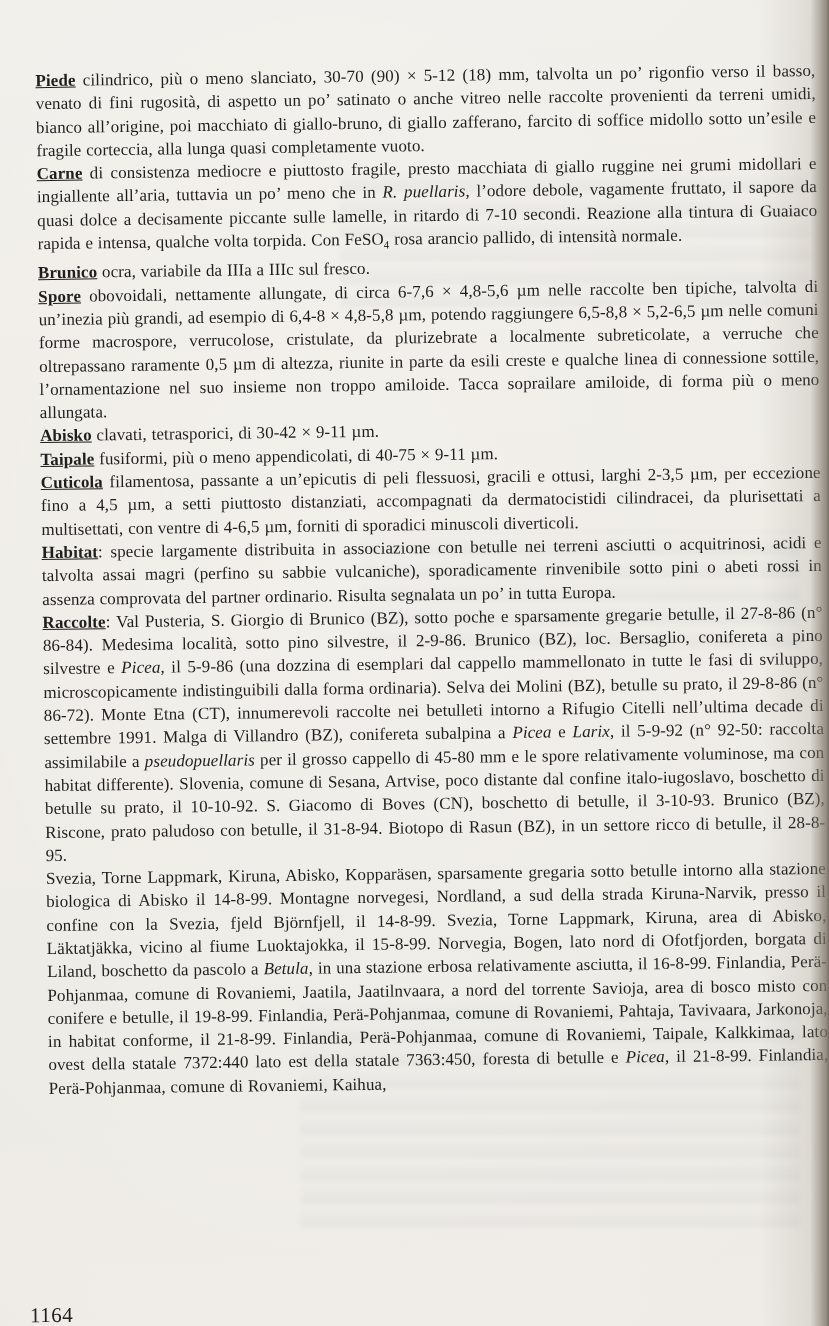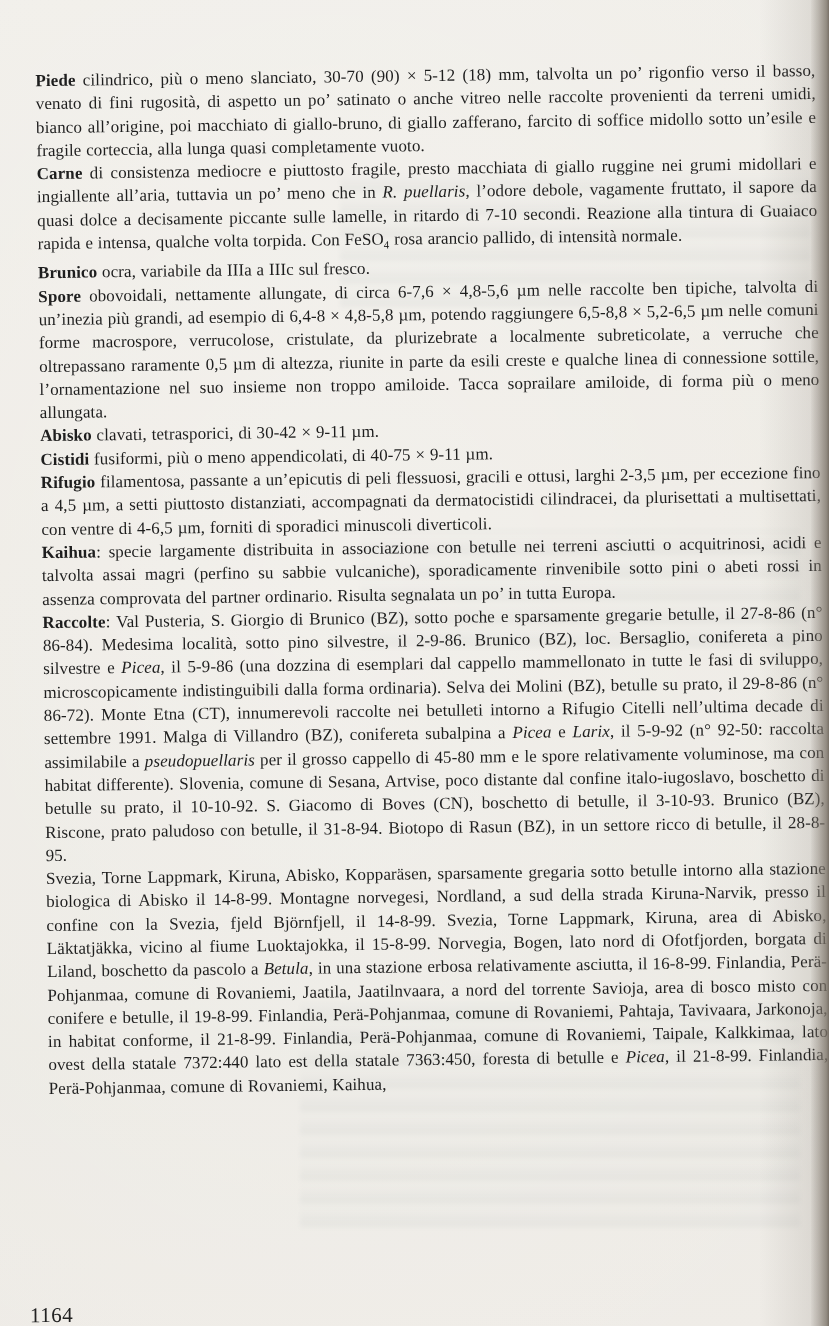--- a/index.html
+++ b/index.html
@@ -64,21 +64,21 @@
   .para {
     margin: 0;
     font-size: 17px;
     line-height: 23.3px;
     text-align: justify;
     letter-spacing: 0.1px;
     word-spacing: 0.4px;
     hyphens: auto;
     -webkit-hyphens: auto;
   }
-  .para .b   { font-weight: bold; }
+  .para .b   { font-weight: bold; text-decoration: underline; }
   .para .i   { font-style: italic; }
   .para .sub { font-size: 11px; vertical-align: -4px; }
   .page-number {
     position: absolute;
     left: 30px;
     top: 1280px;
     font-size: 21px;
     letter-spacing: 0.5px;
     color: #222;
     transform: rotate(-0.4deg);
@@ -93,23 +93,23 @@
   <div class="ghost ghost-a"></div>
   <div class="ghost ghost-b"></div>
   <div class="ghost ghost-c"></div>
 
   <div class="text-block">
       <p class="para"><span class="b">Piede</span><span> cilindrico, più o meno slanciato, 30-70 (90) × 5-12 (18) mm, talvolta un po’ rigonfio verso il basso, venato di fini rugosità, di aspetto un po’ satinato o anche vitreo nelle raccolte provenienti da terreni umidi, bianco all’origine, poi macchiato di giallo-bruno, di giallo zafferano, farcito di soffice midollo sotto un’esile e fragile corteccia, alla lunga quasi completamente vuoto.</span></p>
       <p class="para"><span class="b">Carne</span><span> di consistenza mediocre e piuttosto fragile, presto macchiata di giallo ruggine nei grumi midollari e ingiallente all’aria, tuttavia un po’ meno che in </span><span class="i">R. puellaris</span><span>, l’odore debole, vagamente fruttato, il sapore da quasi dolce a decisamente piccante sulle lamelle, in ritardo di 7-10 secondi. Reazione alla tintura di Guaiaco rapida e intensa, qualche volta torpida. Con FeSO</span><span class="sub">4</span><span> rosa arancio pallido, di intensità normale.</span></p>
       <p class="para"><span class="b">Brunico</span><span> ocra, variabile da IIIa a IIIc sul fresco.</span></p>
       <p class="para"><span class="b">Spore</span><span> obovoidali, nettamente allungate, di circa 6-7,6 × 4,8-5,6 µm nelle raccolte ben tipiche, talvolta di un’inezia più grandi, ad esempio di 6,4-8 × 4,8-5,8 µm, potendo raggiungere 6,5-8,8 × 5,2-6,5 µm nelle comuni forme macrospore, verrucolose, cristulate, da plurizebrate a localmente subreticolate, a verruche che oltrepassano raramente 0,5 µm di altezza, riunite in parte da esili creste e qualche linea di connessione sottile, l’ornamentazione nel suo insieme non troppo amiloide. Tacca soprailare amiloide, di forma più o meno allungata.</span></p>
       <p class="para"><span class="b">Abisko</span><span> clavati, tetrasporici, di 30-42 × 9-11 µm.</span></p>
-      <p class="para"><span class="b">Cistidi</span><span> fusiformi, più o meno appendicolati, di 40-75 × 9-11 µm.</span></p>
-      <p class="para"><span class="b">Rifugio</span><span> filamentosa, passante a un’epicutis di peli flessuosi, gracili e ottusi, larghi 2-3,5 µm, per eccezione fino a 4,5 µm, a setti piuttosto distanziati, accompagnati da dermatocistidi cilindracei, da plurisettati a multisettati, con ventre di 4-6,5 µm, forniti di sporadici minuscoli diverticoli.</span></p>
-      <p class="para"><span class="b">Kaihua</span><span>: specie largamente distribuita in associazione con betulle nei terreni asciutti o acquitrinosi, acidi e talvolta assai magri (perfino su sabbie vulcaniche), sporadicamente rinvenibile sotto pini o abeti rossi in assenza comprovata del partner ordinario. Risulta segnalata un po’ in tutta Europa.</span></p>
+      <p class="para"><span class="b">Taipale</span><span> fusiformi, più o meno appendicolati, di 40-75 × 9-11 µm.</span></p>
+      <p class="para"><span class="b">Cuticola</span><span> filamentosa, passante a un’epicutis di peli flessuosi, gracili e ottusi, larghi 2-3,5 µm, per eccezione fino a 4,5 µm, a setti piuttosto distanziati, accompagnati da dermatocistidi cilindracei, da plurisettati a multisettati, con ventre di 4-6,5 µm, forniti di sporadici minuscoli diverticoli.</span></p>
+      <p class="para"><span class="b">Habitat</span><span>: specie largamente distribuita in associazione con betulle nei terreni asciutti o acquitrinosi, acidi e talvolta assai magri (perfino su sabbie vulcaniche), sporadicamente rinvenibile sotto pini o abeti rossi in assenza comprovata del partner ordinario. Risulta segnalata un po’ in tutta Europa.</span></p>
       <p class="para"><span class="b">Raccolte</span><span>: Val Pusteria, S. Giorgio di Brunico (BZ), sotto poche e sparsamente gregarie betulle, il 27-8-86 (n° 86-84). Medesima località, sotto pino silvestre, il 2-9-86. Brunico (BZ), loc. Bersaglio, conifereta a pino silvestre e </span><span class="i">Picea</span><span>, il 5-9-86 (una dozzina di esemplari dal cappello mammellonato in tutte le fasi di sviluppo, microscopicamente indistinguibili dalla forma ordinaria). Selva dei Molini (BZ), betulle su prato, il 29-8-86 (n° 86-72). Monte Etna (CT), innumerevoli raccolte nei betulleti intorno a Rifugio Citelli nell’ultima decade di settembre 1991. Malga di Villandro (BZ), conifereta subalpina a </span><span class="i">Picea</span><span> e </span><span class="i">Larix</span><span>, il 5-9-92 (n° 92-50: raccolta assimilabile a </span><span class="i">pseudopuellaris</span><span> per il grosso cappello di 45-80 mm e le spore relativamente voluminose, ma con habitat differente). Slovenia, comune di Sesana, Artvise, poco distante dal confine italo-iugoslavo, boschetto di betulle su prato, il 10-10-92. S. Giacomo di Boves (CN), boschetto di betulle, il 3-10-93. Brunico (BZ), Riscone, prato paludoso con betulle, il 31-8-94. Biotopo di Rasun (BZ), in un settore ricco di betulle, il 28-8-95.</span></p>
       <p class="para"><span>Svezia, Torne Lappmark, Kiruna, Abisko, Kopparäsen, sparsamente gregaria sotto betulle intorno alla stazione biologica di Abisko il 14-8-99. Montagne norvegesi, Nordland, a sud della strada Kiruna-Narvik, presso il confine con la Svezia, fjeld Björnfjell, il 14-8-99. Svezia, Torne Lappmark, Kiruna, area di Abisko, Läktatjäkka, vicino al fiume Luoktajokka, il 15-8-99. Norvegia, Bogen, lato nord di Ofotfjorden, borgata di Liland, boschetto da pascolo a </span><span class="i">Betula</span><span>, in una stazione erbosa relativamente asciutta, il 16-8-99. Finlandia, Perä-Pohjanmaa, comune di Rovaniemi, Jaatila, Jaatilnvaara, a nord del torrente Savioja, area di bosco misto con conifere e betulle, il 19-8-99. Finlandia, Perä-Pohjanmaa, comune di Rovaniemi, Pahtaja, Tavivaara, Jarkonoja, in habitat conforme, il 21-8-99. Finlandia, Perä-Pohjanmaa, comune di Rovaniemi, Taipale, Kalkkimaa, lato ovest della statale 7372:440 lato est della statale 7363:450, foresta di betulle e </span><span class="i">Picea</span><span>, il 21-8-99. Finlandia, Perä-Pohjanmaa, comune di Rovaniemi, Kaihua,</span></p>
     </div>
 
   <div class="page-number">1164</div>
 
   <div class="edge-shade-soft"></div>
   <div class="edge-strip"></div>
 
 </div>

